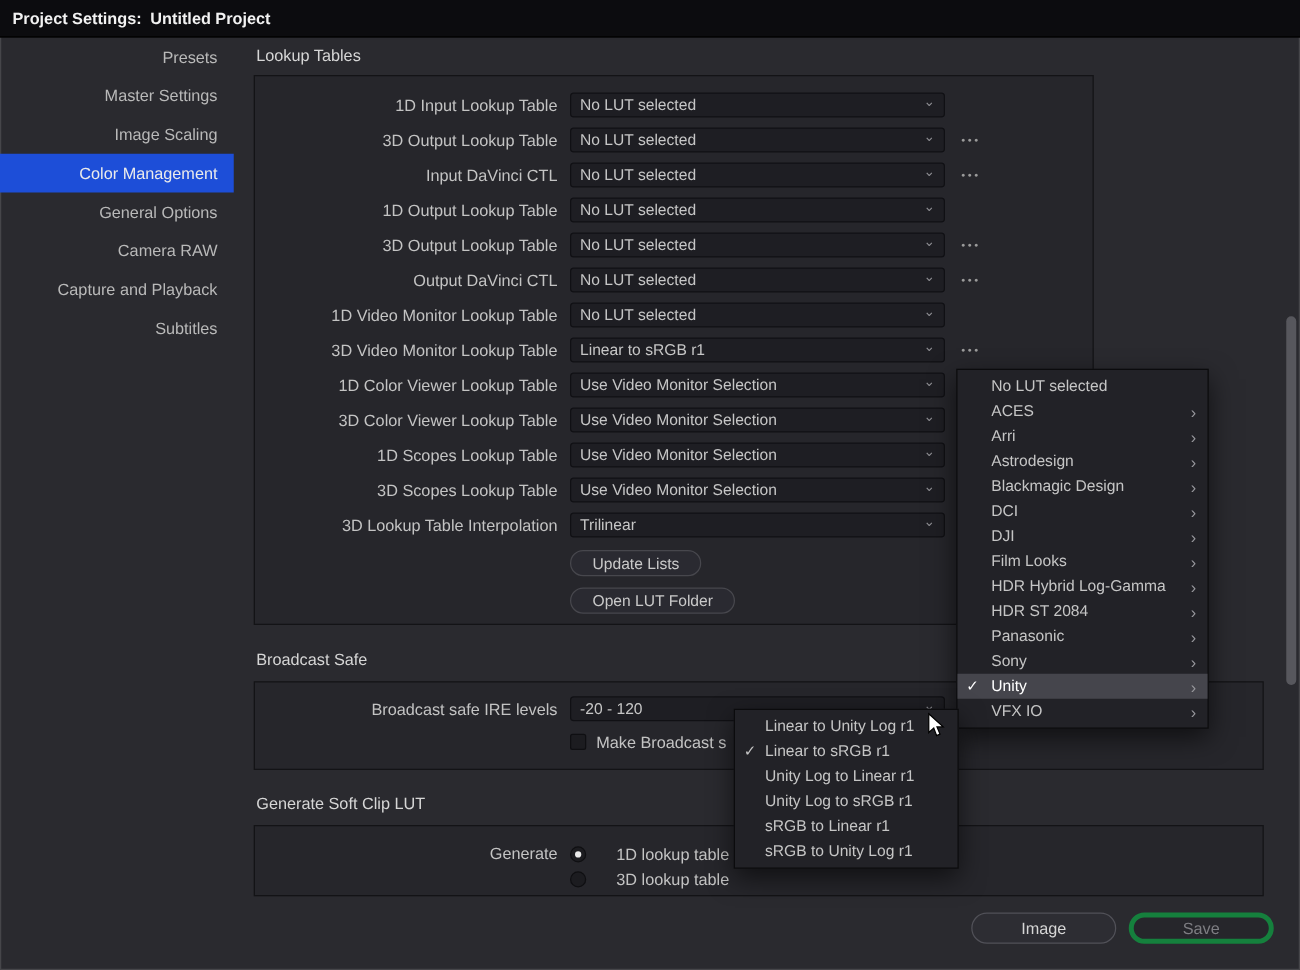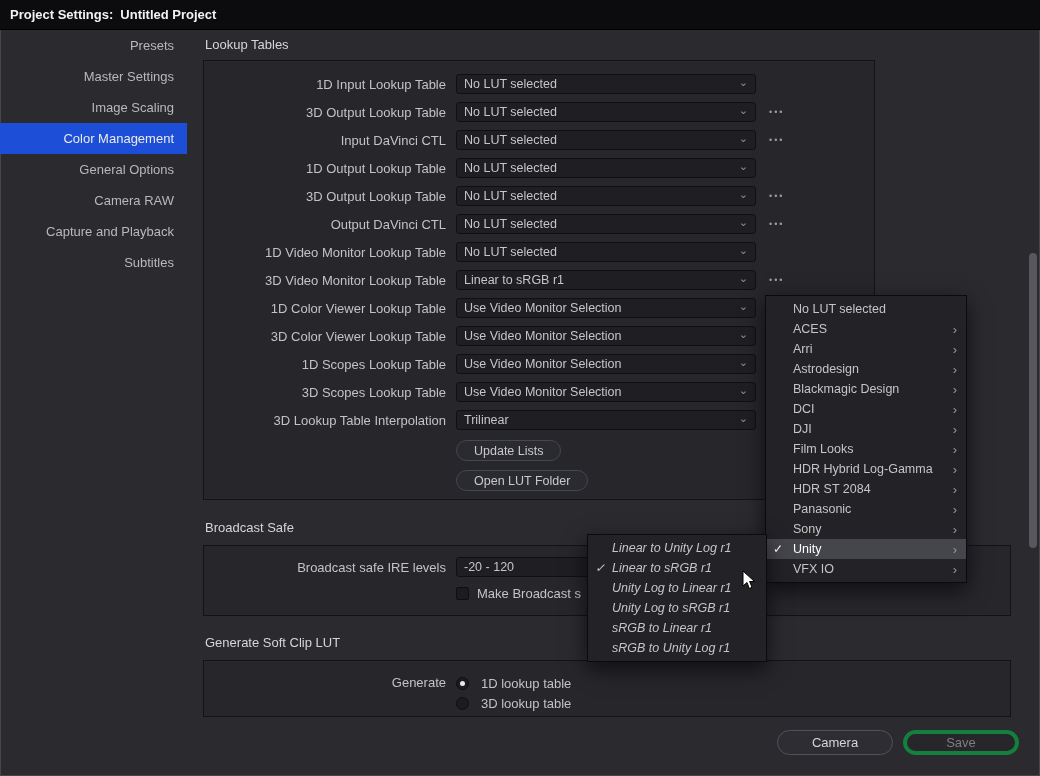--- a/index.html
+++ b/index.html
@@ -58,37 +58,37 @@
     height:21px; border:1px solid #47474d; background:#2a2a31; border-radius:11px;
     color:#c9c9c9; font-size:12.5px; display:inline-flex; align-items:center;
     padding:0 17px; cursor:default;
   }
   
   .check-row { margin-left:252px; margin-top:7px; display:flex; align-items:center; gap:8px; }
   .checkbox { width:13px; height:13px; background:#1c1c20; border:1px solid #0f0f12; border-radius:2px; }
   .cb-label, .radio-label { font-size:13px; color:#c3c3c3; }
   .gen-row { display:flex; }
   .gen-options { display:flex; flex-direction:column; }
-  .radio-line { height:20px; display:flex; align-items:center; gap:12px; }
+  .radio-line { height:20px; display:flex; align-items:center; gap:24px; }
   .radio { width:13px; height:13px; border-radius:50%; background:#1c1c20; border:1px solid #0f0f12; }
   .radio.on::after { content:""; display:block; width:5px; height:5px; margin:3px; border-radius:50%; background:#e9e9e9; }
   
   .footer-btn {
     position:absolute; top:730px; width:116px; height:25px; border-radius:13px;
     display:flex; align-items:center; justify-content:center; font-size:13px; cursor:default;
   }
   .btn-cancel { left:777px; background:#2d2d33; border:1px solid #515158; color:#d6d6d6; }
   .btn-save   { left:903px; background:#26262b; border:4px solid #15803d; color:#7e7e83; }
   
   .menu {
     position:absolute; background:#222227; border:1px solid #0b0b0d;
     box-shadow:0 7px 20px rgba(0,0,0,0.6); padding:3px 0;
   }
   .menu-main { left:765px; top:295px; width:202px; z-index:10; }
-  .menu-sub  { left:587px; top:534px; width:180px; z-index:12;font-style:italic; }
+  .menu-sub  { left:587px; top:567px; width:180px; z-index:12; }
   .menu-item {
     height:20px; display:flex; align-items:center; font-size:12.5px;
     color:#c5c5c5; padding:0 9px 0 7px; cursor:default; white-space:nowrap;
   }
   .menu-item.hl { background:#45454c; color:#ffffff; }
   .mi-check { width:20px; font-size:12px; flex:0 0 auto; }
   .menu-sub .mi-check { width:17px; }
   .mi-label { flex:1; overflow:hidden; }
   .mi-chev { color:#97979c; font-size:13px; flex:0 0 auto; }
   
@@ -264,21 +264,21 @@
         <div class="radio-label">1D lookup table</div>
       </div>
       <div class="radio-line">
         <div class="radio"></div>
         <div class="radio-label">3D lookup table</div>
       </div>
     </div>
   </div>
 </div>
 
-<div class="footer-btn btn-cancel">Camera</div>
+<div class="footer-btn btn-cancel">Image</div>
 <div class="footer-btn btn-save">Save</div>
 
 <div class="menu menu-main">
   <div class="menu-item">
     <span class="mi-check"></span>
     <span class="mi-label">No LUT selected</span>
     <span class="mi-chev"></span>
   </div>
   <div class="menu-item">
     <span class="mi-check"></span>

